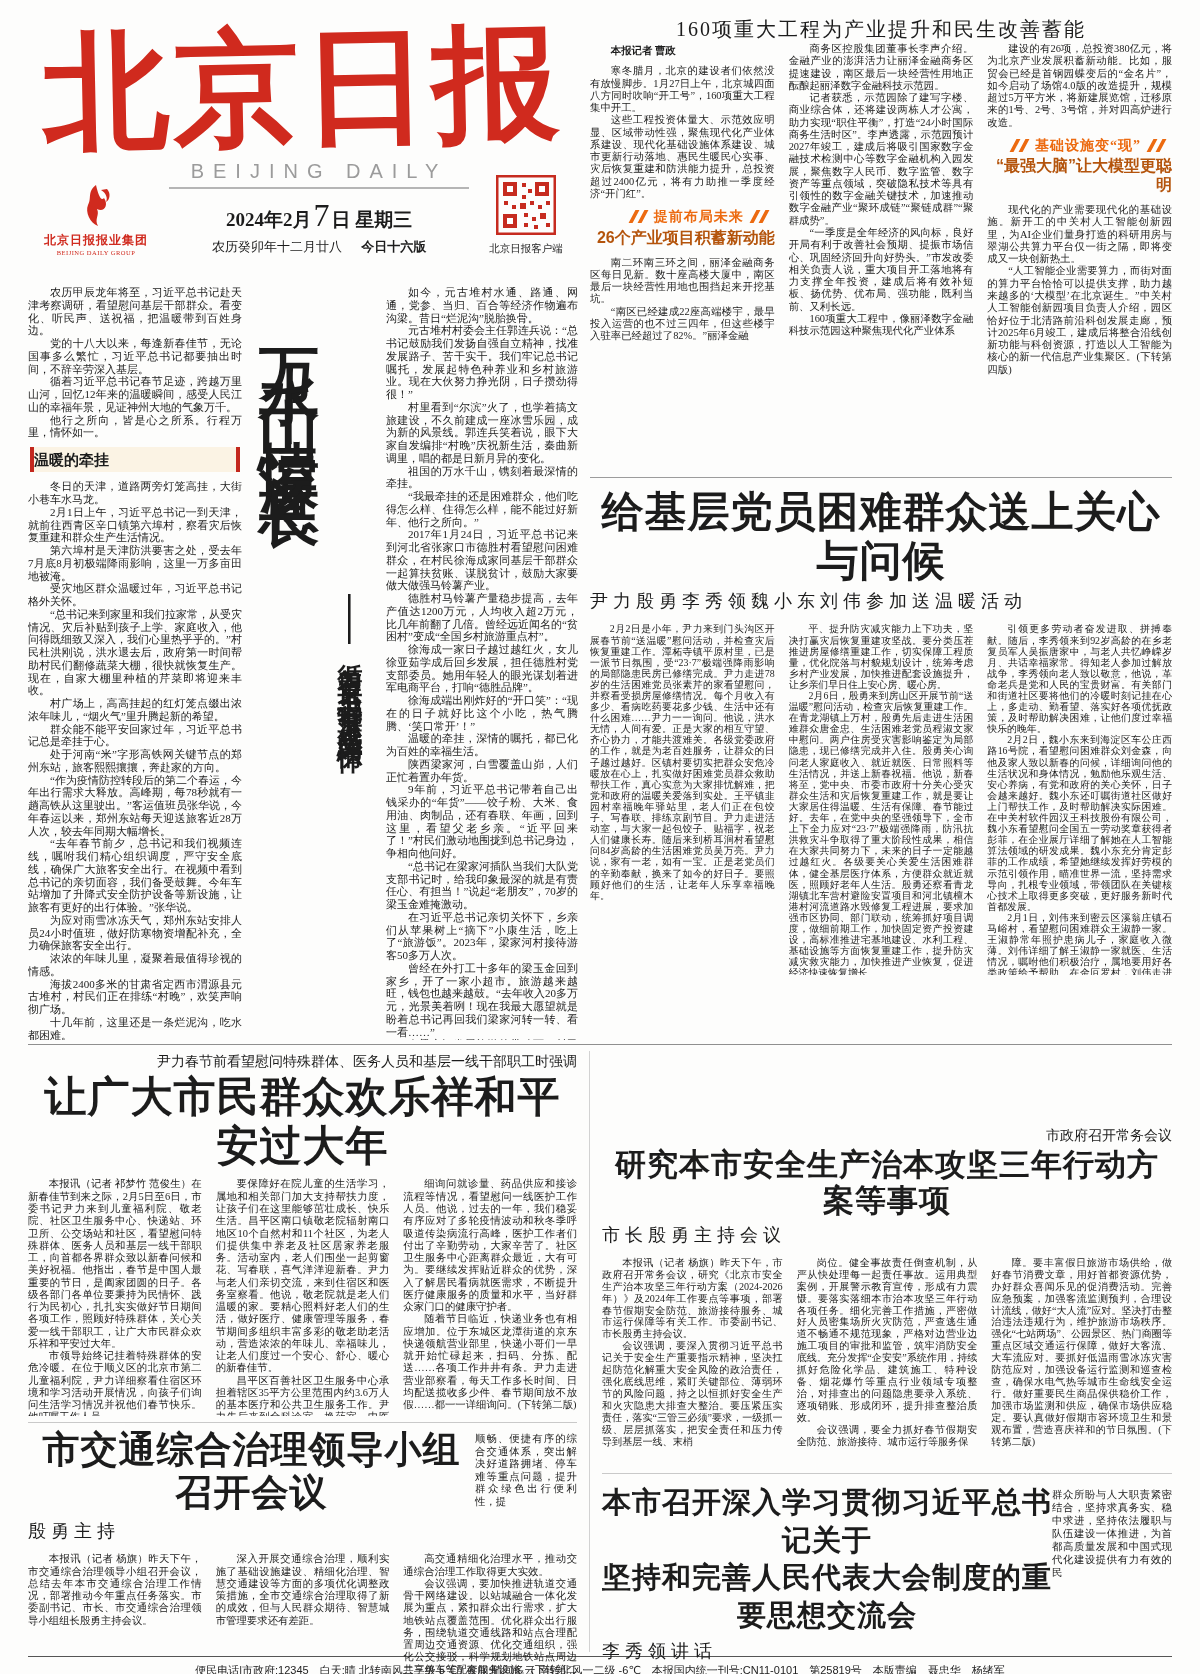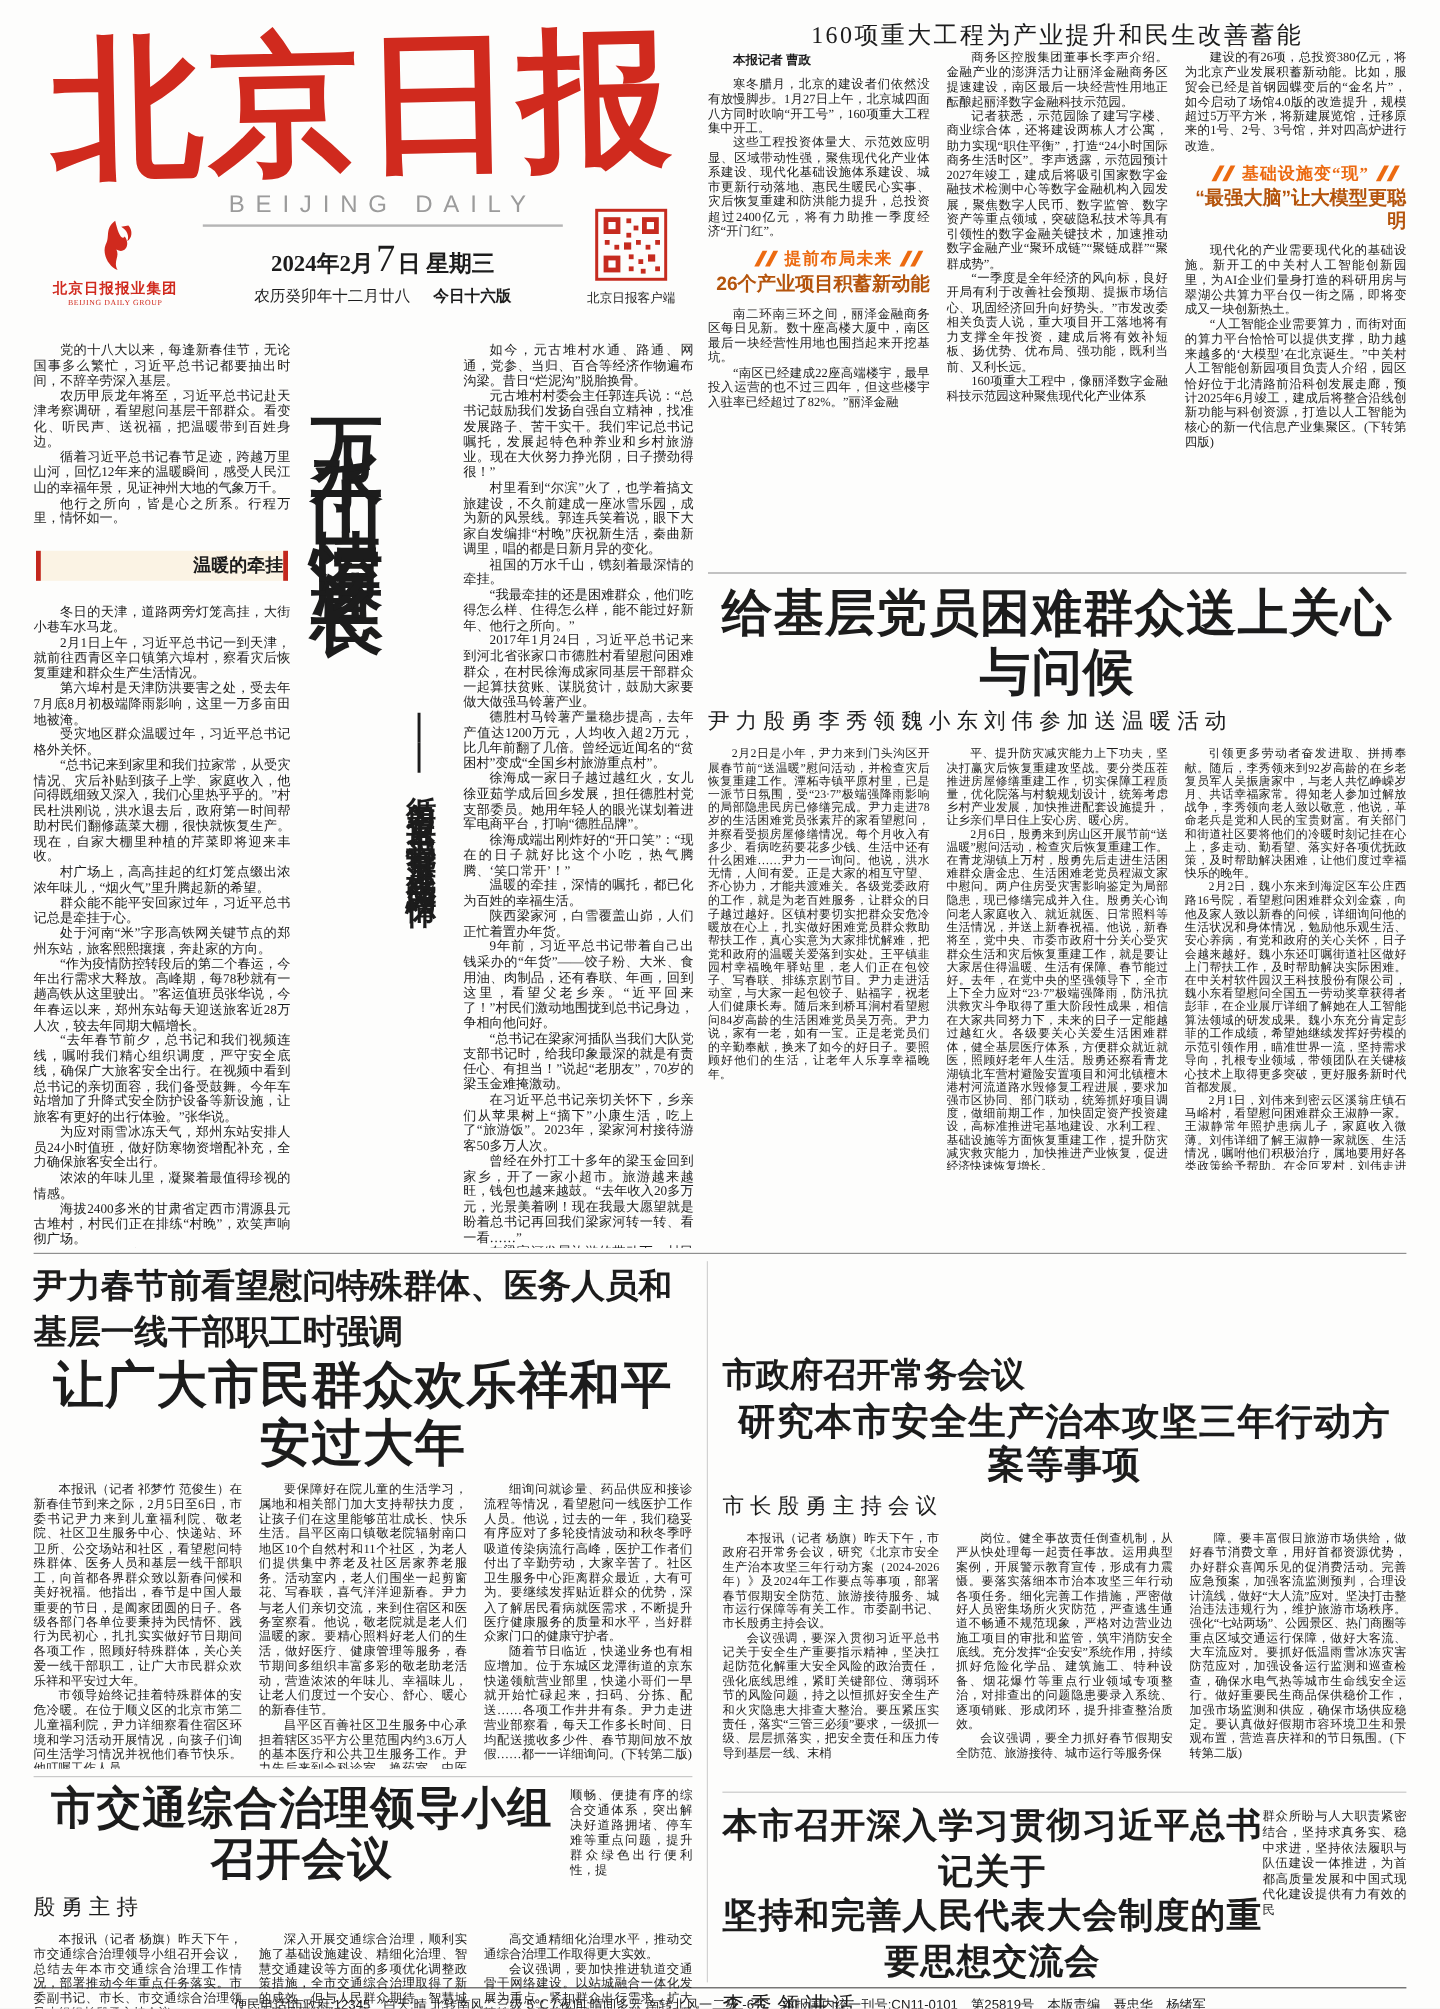--- a/index.html
+++ b/index.html
@@ -38,26 +38,26 @@
                font-weight:900;font-size:60px;letter-spacing:16px;line-height:1;}
   .f-colS{width:50px;flex:none;padding-top:28px;text-align:center;}
   .f-colS .vsub{writing-mode:vertical-rl;text-orientation:upright;font-family:"Liberation Sans","DejaVu Sans",sans-serif;
                 font-weight:700;font-size:25px;letter-spacing:5px;line-height:1.1;height:700px;}
   .f-colS .dash{text-orientation:sideways;letter-spacing:0;}
   .f-colR{flex:1;min-width:0;}
   .fcol{font-size:11px;line-height:1.16;text-align:justify;height:762px;overflow:hidden;}
   .fcol p{margin:0;text-indent:2em;}
 
   .section-tag{background:#fbf3e4;border-left:4px solid #c3271d;border-right:4px solid #c3271d;
-               text-align:right;font-family:"Liberation Sans","DejaVu Sans",sans-serif;font-weight:700;
-               font-size:15px;padding:4px 0;margin:20px 2px;text-indent:0;}
+               text-align:left;font-family:"Liberation Sans","DejaVu Sans",sans-serif;font-weight:700;
+               font-size:15px;padding:4px 0;margin:8px 2px;text-indent:0;}
 
   
   .kicker-kai{text-align:center;font-size:20px;letter-spacing:2px;margin:6px 0 0;}
-  .kicker-hei{text-align:left;font-family:"Liberation Sans","DejaVu Sans",sans-serif;font-weight:700;font-size:28px;margin:2px 0;}
+  .kicker-hei{text-align:right;font-family:"Liberation Sans","DejaVu Sans",sans-serif;font-weight:400;font-size:14px;margin:2px 0;}
   .headline{ text-align:center;font-weight:900;line-height:1.16;letter-spacing:1px;}
   .h-minsheng{font-size:45px;margin:2px 0 12px;}
   .h-wennuan{font-size:42px;margin:4px 0 2px;}
   .h-danian{font-size:42px;margin:2px 0 8px;}
   .h-jiaotong{font-size:37px;margin:0;}
   .h-changwu{font-size:31px;margin:2px 0 2px;}
   .h-renda{font-size:29px;margin:0;line-height:1.3;}
   .subhead-kai{font-size:18px;letter-spacing:5px;margin:4px 0 10px;}
   .cols3{display:flex;gap:14px;}
   .col{flex:1;min-width:0;font-size:10.4px;line-height:1.18;text-align:justify;overflow:hidden;}
@@ -159,22 +159,22 @@
               </svg>
             </span>
             <div class="qr-caption">北京日报客户端</div>
           </div>
         </div>
       </header>
 
       <section class="feature">
         <div class="f-colL fcol">
           <div>
+              <p>农历甲辰龙年将至，习近平总书记赴天津考察调研，看望慰问基层干部群众。看变化、听民声、送祝福，把温暖带到百姓身边。</p>
               <p>党的十八大以来，每逢新春佳节，无论国事多么繁忙，习近平总书记都要抽出时间，不辞辛劳深入基层。</p>
-              <p>农历甲辰龙年将至，习近平总书记赴天津考察调研，看望慰问基层干部群众。看变化、听民声、送祝福，把温暖带到百姓身边。</p>
               <p>循着习近平总书记春节足迹，跨越万里山河，回忆12年来的温暖瞬间，感受人民江山的幸福年景，见证神州大地的气象万千。</p>
               <p>他行之所向，皆是心之所系。行程万里，情怀如一。</p>
             </div>
           <div class="section-tag">温暖的牵挂</div>
           <div>
               <p>冬日的天津，道路两旁灯笼高挂，大街小巷车水马龙。</p>
               <p>2月1日上午，习近平总书记一到天津，就前往西青区辛口镇第六埠村，察看灾后恢复重建和群众生产生活情况。</p>
               <p>第六埠村是天津防洪要害之处，受去年7月底8月初极端降雨影响，这里一万多亩田地被淹。</p>
               <p>受灾地区群众温暖过年，习近平总书记格外关怀。</p>
               <p>“总书记来到家里和我们拉家常，从受灾情况、灾后补贴到孩子上学、家庭收入，他问得既细致又深入，我们心里热乎乎的。”村民杜洪刚说，洪水退去后，政府第一时间帮助村民们翻修蔬菜大棚，很快就恢复生产。现在，自家大棚里种植的芹菜即将迎来丰收。</p>

